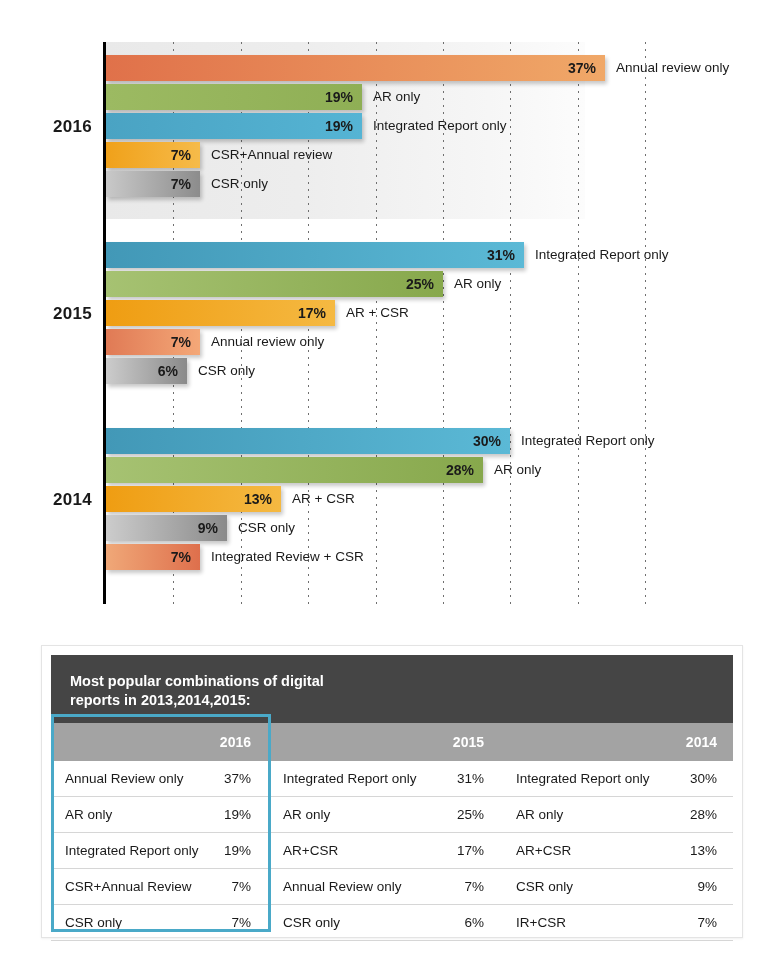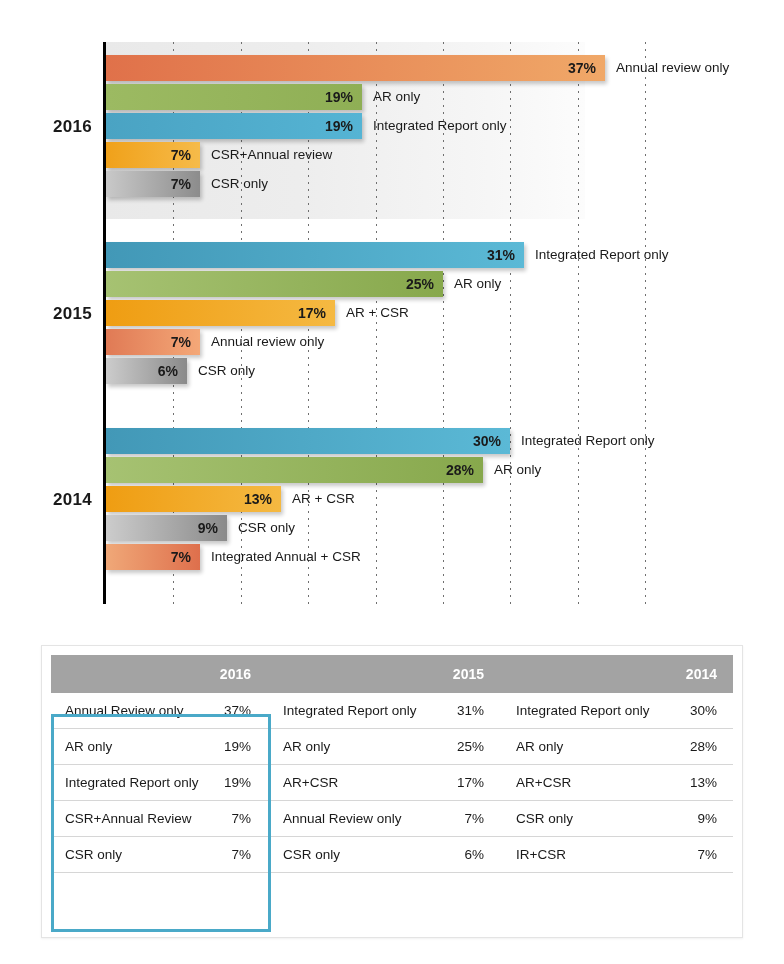--- a/index.html
+++ b/index.html
@@ -256,31 +256,35 @@
           <div class="bar-cat" style="left: 186px;">AR + CSR</div>
         </div>
         <div class="bar-row" style="top: 515px; width: 660px;">
           <div class="bar" style="width: 121px; background: linear-gradient(to right, rgb(204, 204, 204) 0%, rgb(138, 138, 138) 100%);"></div>
           <div class="bar-value" style="left: 0px; width: 121px;">9%</div>
           <div class="bar-cat" style="left: 132px;">CSR only</div>
         </div>
         <div class="bar-row" style="top: 544px; width: 660px;">
           <div class="bar" style="width: 94px; background: linear-gradient(to right, rgb(240, 168, 120) 0%, rgb(222, 111, 76) 100%);"></div>
           <div class="bar-value" style="left: 0px; width: 94px;">7%</div>
-          <div class="bar-cat" style="left: 105px;">Integrated Annual + CSR</div>
+          <div class="bar-cat" style="left: 105px;">Integrated Review + CSR</div>
         </div>
       </div>
     <div id="years-layer">
         <div class="year-label" style="top: 117px;">2016</div>
         <div class="year-label" style="top: 304px;">2015</div>
         <div class="year-label" style="top: 490px;">2014</div>
       </div>
   </div>
 
   <div id="table-card">
+    <div id="table-title">
+      <div>Most popular combinations of digital</div>
+      <div>reports in 2013,2014,2015:</div>
+    </div>
     <div id="year-row">
         <div class="year-cell" style="width: 218px; flex: 0 0 218px;">2016</div>
         <div class="year-cell" style="width: 233px; flex: 0 0 233px;">2015</div>
         <div class="year-cell" style="width: 233px; flex: 0 0 233px;">2014</div>
       </div>
     <div class="tbl-body" id="tbl-body">
         <div class="tbl-row">
           <div class="tbl-cell" style="width: 218px; flex: 0 0 218px;">
             <span class="lbl">Annual Review only</span>
             <span class="val">37%</span>

